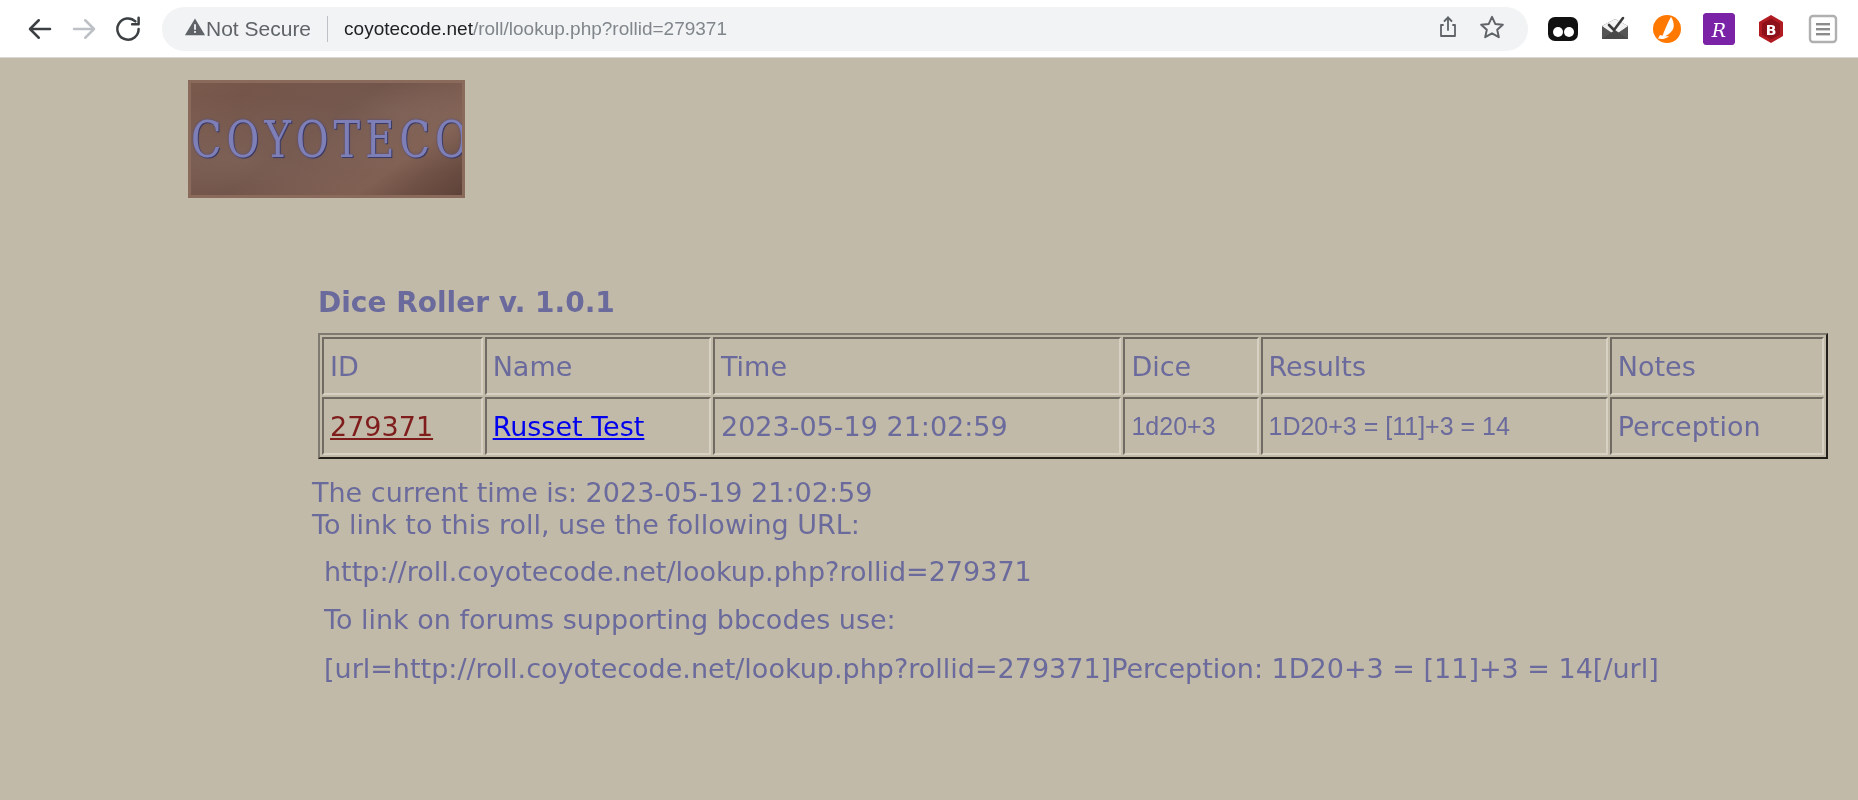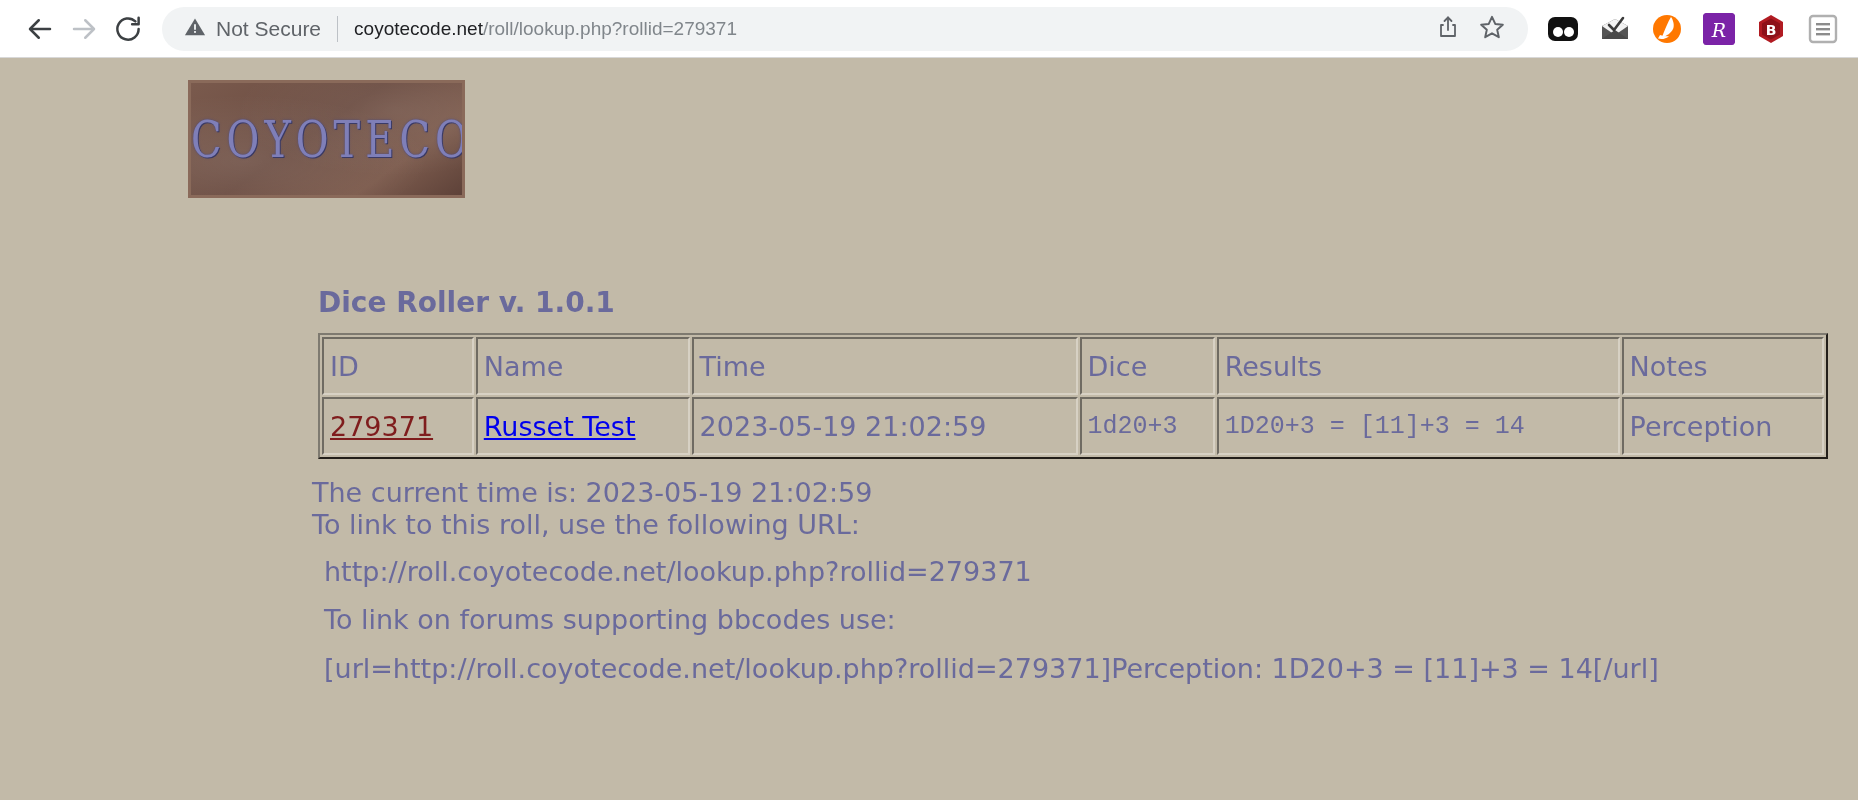--- a/index.html
+++ b/index.html
@@ -34,21 +34,21 @@
     margin-left: 12px;
     margin-right: 18px;
     background: #f1f3f4;
     border-radius: 22px;
     display: flex;
     align-items: center;
     padding: 0 16px 0 22px;
     min-width: 0;
   }
   #security-warning {
-    display: flex; align-items: center; gap: 10px;
+    display: flex; align-items: center; 
     flex: 0 0 auto;
   }
   #security-label {
     font-size: 21px;
     color: #5f6368;
     white-space: nowrap;
   }
   #omnibox-divider {
     width: 1px; height: 26px;
     background: #bdc1c6;
@@ -246,21 +246,21 @@
     font-family: "DejaVu Sans", sans-serif;
     font-size: 27px;
     font-weight: normal;
     text-align: left;
     padding: 2px 6px;
     height: 58px;
     white-space: nowrap;
   }
   #roll-table td.mono,
   #roll-table td.dice {
-    font-family: Liberation Mono, monospace;
+    font-family: Liberation Sans, sans-serif;
     font-size: 25px;
   }
   #roll-table td a { text-decoration: underline; }
   a.link-visited { color: #7f1d1d; }
   a.link-unvisited { color: #0000ee; }
 
   
   #info-block {
     margin-left: 12px;
     margin-top: 18px;

